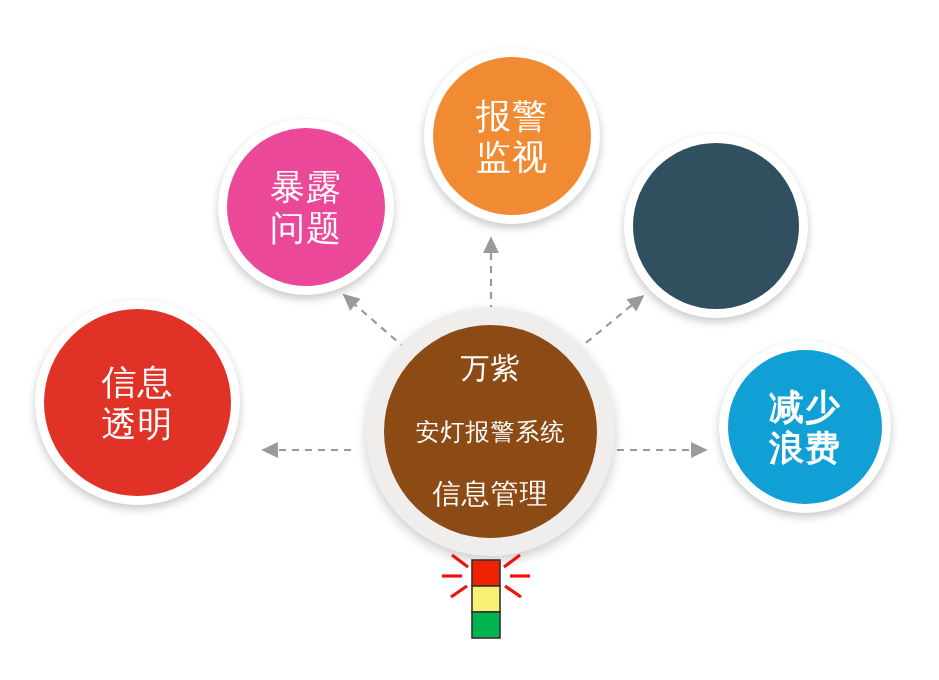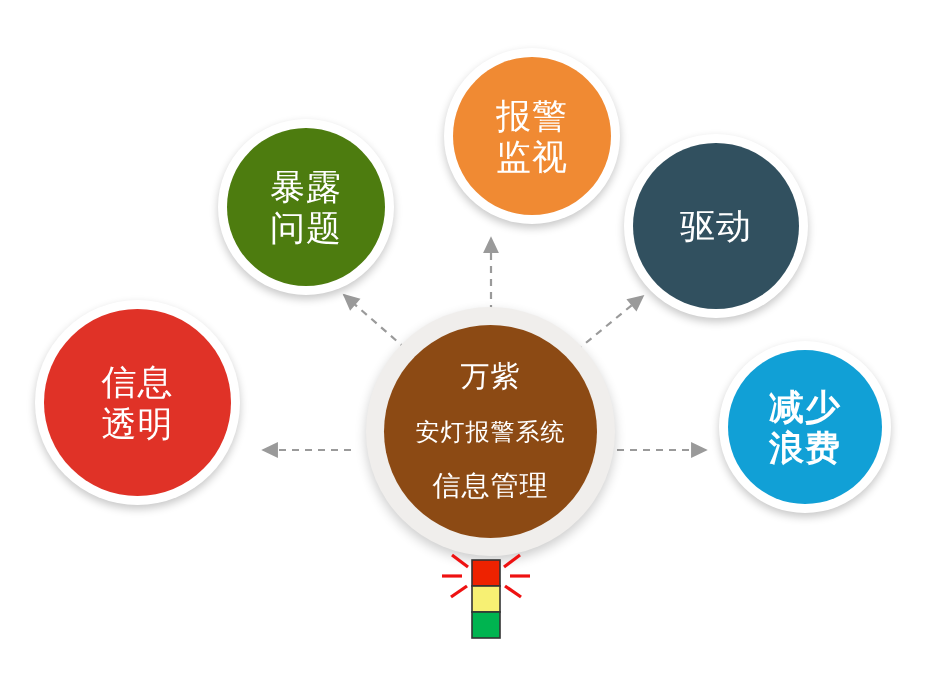--- a/index.html
+++ b/index.html
@@ -57,36 +57,36 @@
     color: #ffffff;
     white-space: nowrap;
     letter-spacing: 1px;
   }
 
   
   .sat { padding: 9px; }
   .sat .line { font-size: 35px; line-height: 1.18; }
 
   
-  #node-alarm-monitor { left: 444px; top: 48px;  width: 176px; height: 176px; }
+  #node-alarm-monitor { left: 424px; top: 48px;  width: 176px; height: 176px; }
   #node-expose-issue  { left: 218px; top: 119px; width: 176px; height: 176px; }
   #node-drive-response{ left: 624px; top: 134px; width: 184px; height: 184px; }
   #node-info-transparent { left: 35px; top: 300px; width: 205px; height: 205px; justify-content: center; }
   #node-reduce-waste  { left: 719px; top: 341px; width: 172px; height: 172px; }
 
   
   #node-center {
     left: 366px; top: 307px; width: 249px; height: 249px;
     padding: 18px;
     box-shadow: 0 5px 12px rgba(0,0,0,0.20);
     background: #f0eeec;
   }
   #node-center .disc {
     justify-content: center;
-    gap: 10px;
+    gap: 18px;
     text-align: right;
   }
   #node-center .l1 { font-size: 29px; line-height: 1.1; margin-bottom: 16px; }
   #node-center .l2 { font-size: 24px; line-height: 1.1; margin-bottom: 16px; }
   #node-center .l3 { font-size: 28px; line-height: 1.1; }
 
   
   #andon-light {
     position: absolute;
     left: 432px;
@@ -119,29 +119,28 @@
   </svg>
 
   <div class="node sat" id="node-alarm-monitor">
     <div class="disc" style="background:#f08a33;">
       <span class="line">报警</span>
       <span class="line">监视</span>
     </div>
   </div>
 
   <div class="node sat" id="node-expose-issue">
-    <div class="disc" style="background:#4d7c0f;">
+    <div class="disc" style="background:#ec4899;">
       <span class="line">暴露</span>
       <span class="line">问题</span>
     </div>
   </div>
 
   <div class="node sat" id="node-drive-response">
     <div class="disc" style="background:#31505f;">
-      <span class="line">驱动</span>
     </div>
   </div>
 
   <div class="node sat" id="node-info-transparent">
     <div class="disc" style="background:#e03227;">
       <span class="line">信息</span>
       <span class="line">透明</span>
     </div>
   </div>
 

